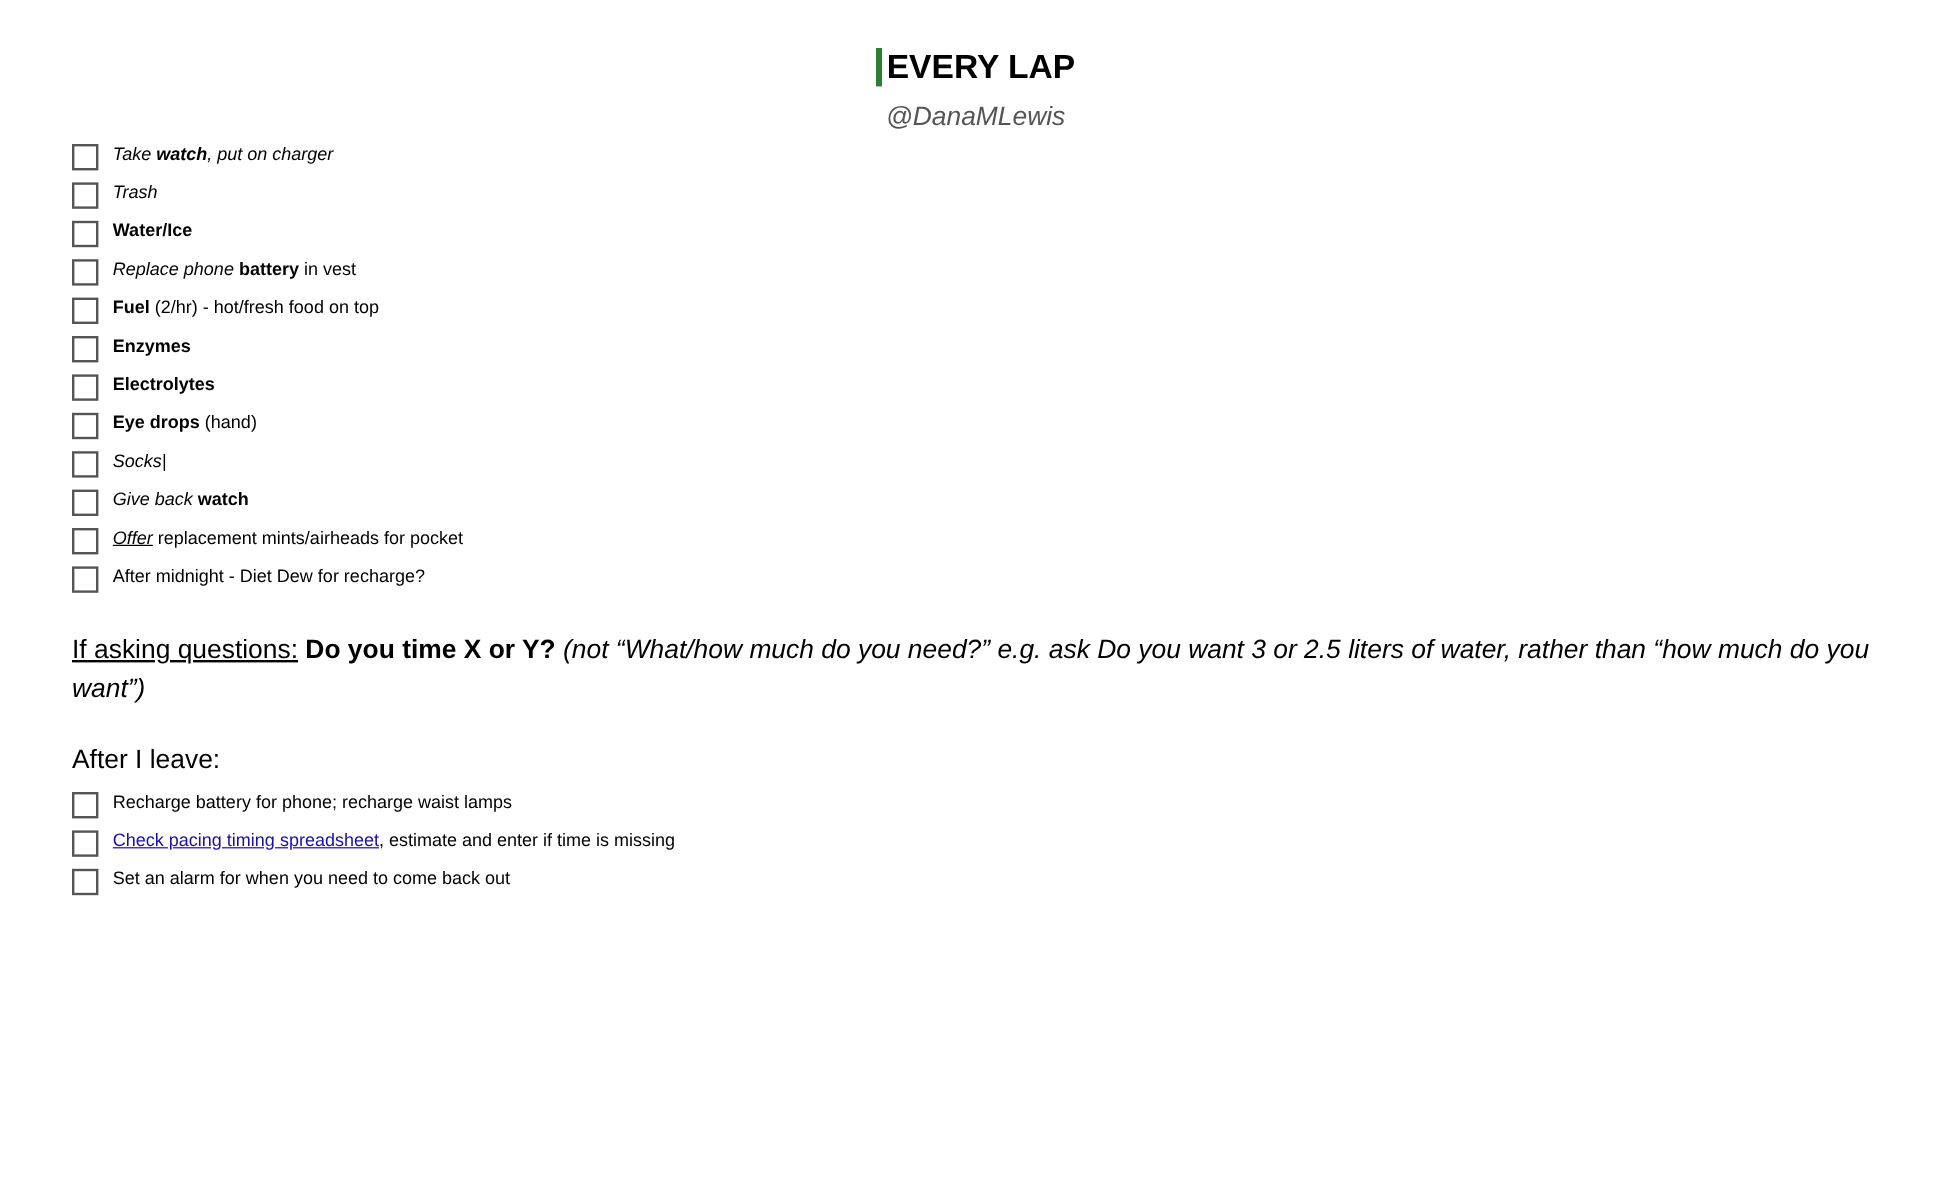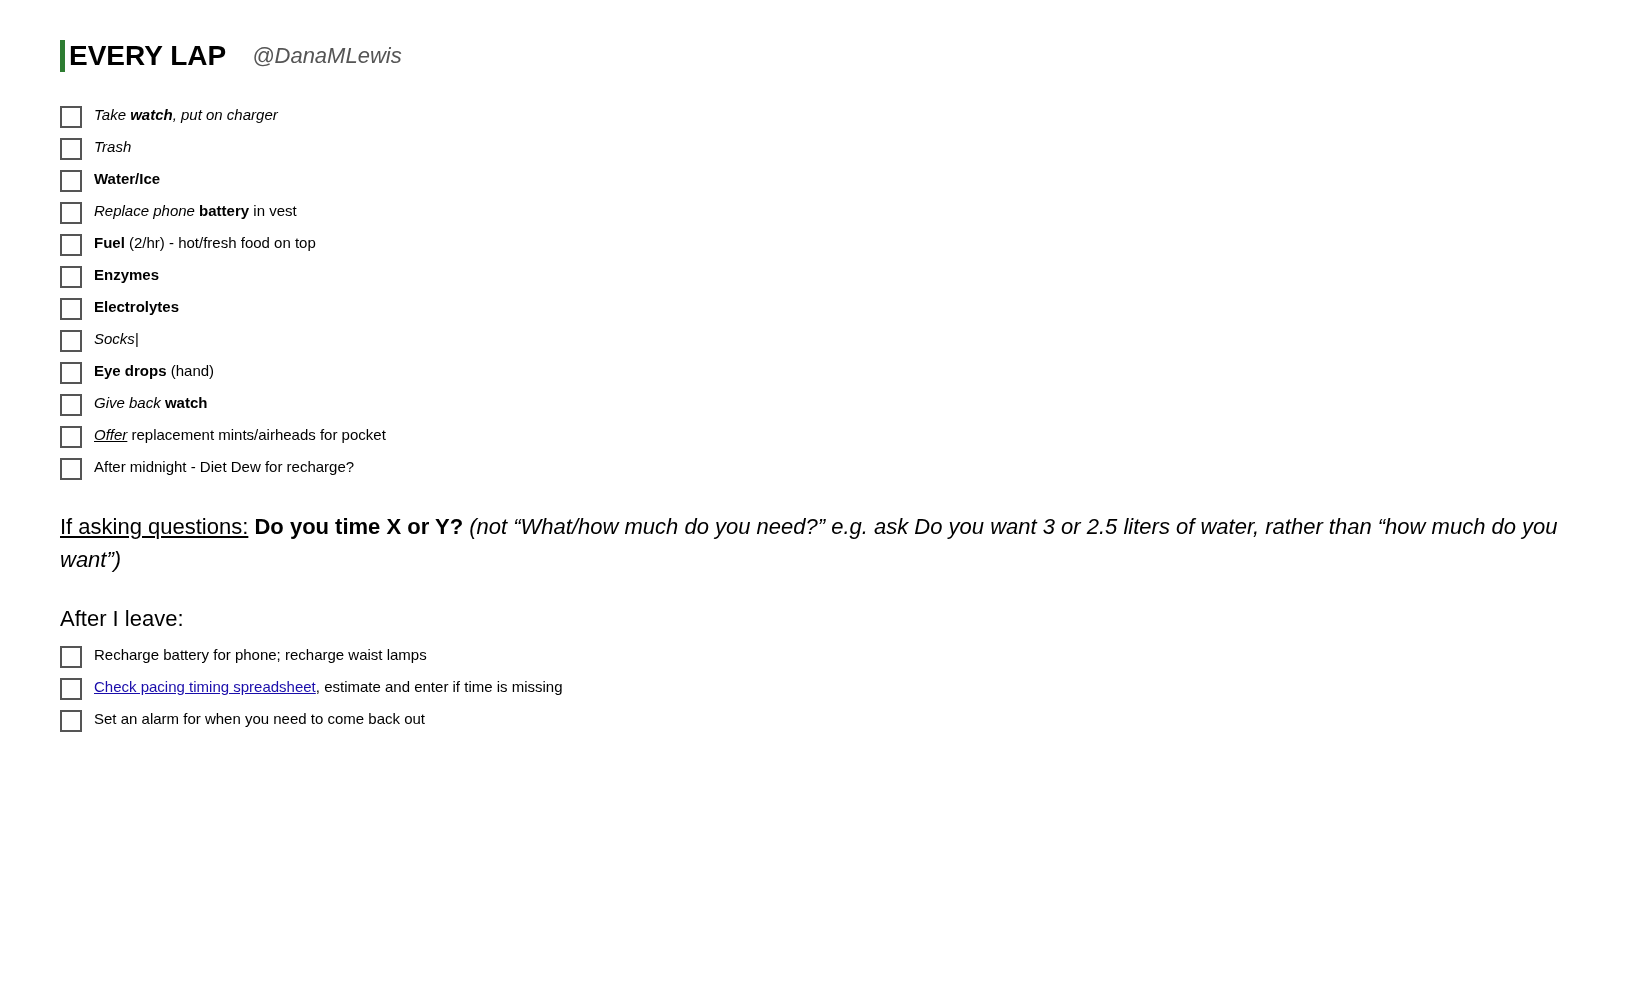--- a/index.html
+++ b/index.html
@@ -13,22 +13,23 @@
       font-family: Arial, sans-serif;
       font-size: 22px;
       color: #000000;
       padding: 40px 60px;
       max-width: 1626px;
     }
 
     .header {
       display: flex;
       align-items: center;
-      margin-bottom: 32px;
-      gap: 26px;
+      margin-bottom: 8px;
+      gap: 12px;
+      flex-direction: column;
     }
 
     .header-title {
       font-size: 28px;
       font-weight: 900;
       color: #000;
       border-left: 5px solid #2e7d32;
       padding-left: 4px;
     }
 
@@ -131,25 +132,25 @@
   <li>
     <span class="checkbox"></span>
     <span class="item-text"><strong>Enzymes</strong></span>
   </li>
   <li>
     <span class="checkbox"></span>
     <span class="item-text"><strong>Electrolytes</strong></span>
   </li>
   <li>
     <span class="checkbox"></span>
-    <span class="item-text"><em>Socks|</em></span>
+    <span class="item-text"><strong>Eye drops</strong> (hand)</span>
   </li>
   <li>
     <span class="checkbox"></span>
-    <span class="item-text"><strong>Eye drops</strong> (hand)</span>
+    <span class="item-text"><em>Socks|</em></span>
   </li>
   <li>
     <span class="checkbox"></span>
     <span class="item-text"><em>Give back</em> <strong>watch</strong></span>
   </li>
   <li>
     <span class="checkbox"></span>
     <span class="item-text"><u><em>Offer</em></u> replacement mints/airheads for pocket</span>
   </li>
   <li>

